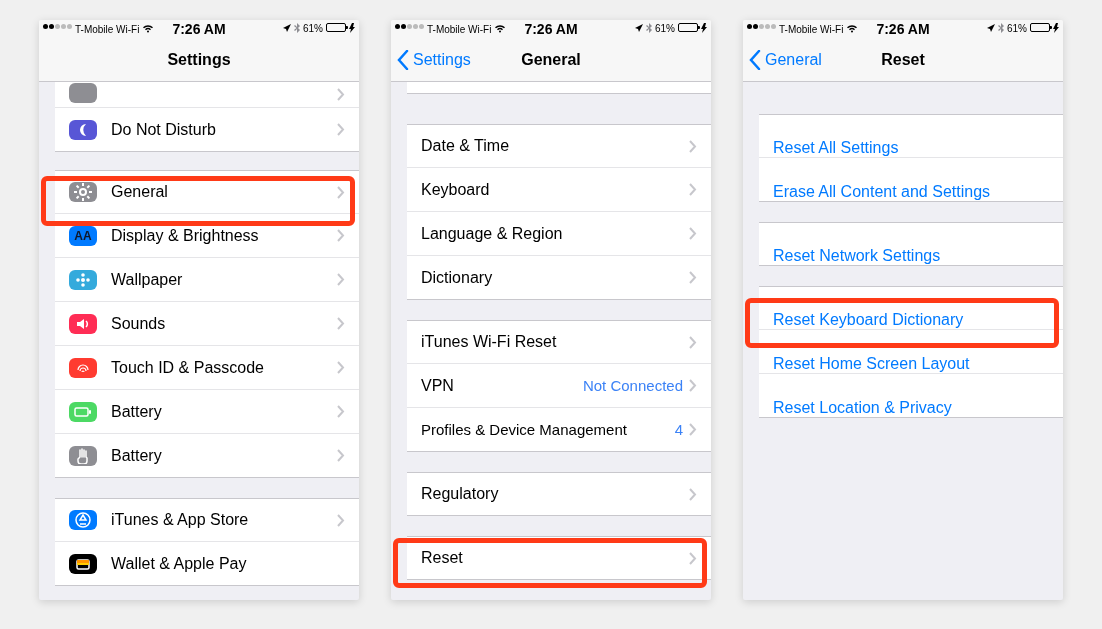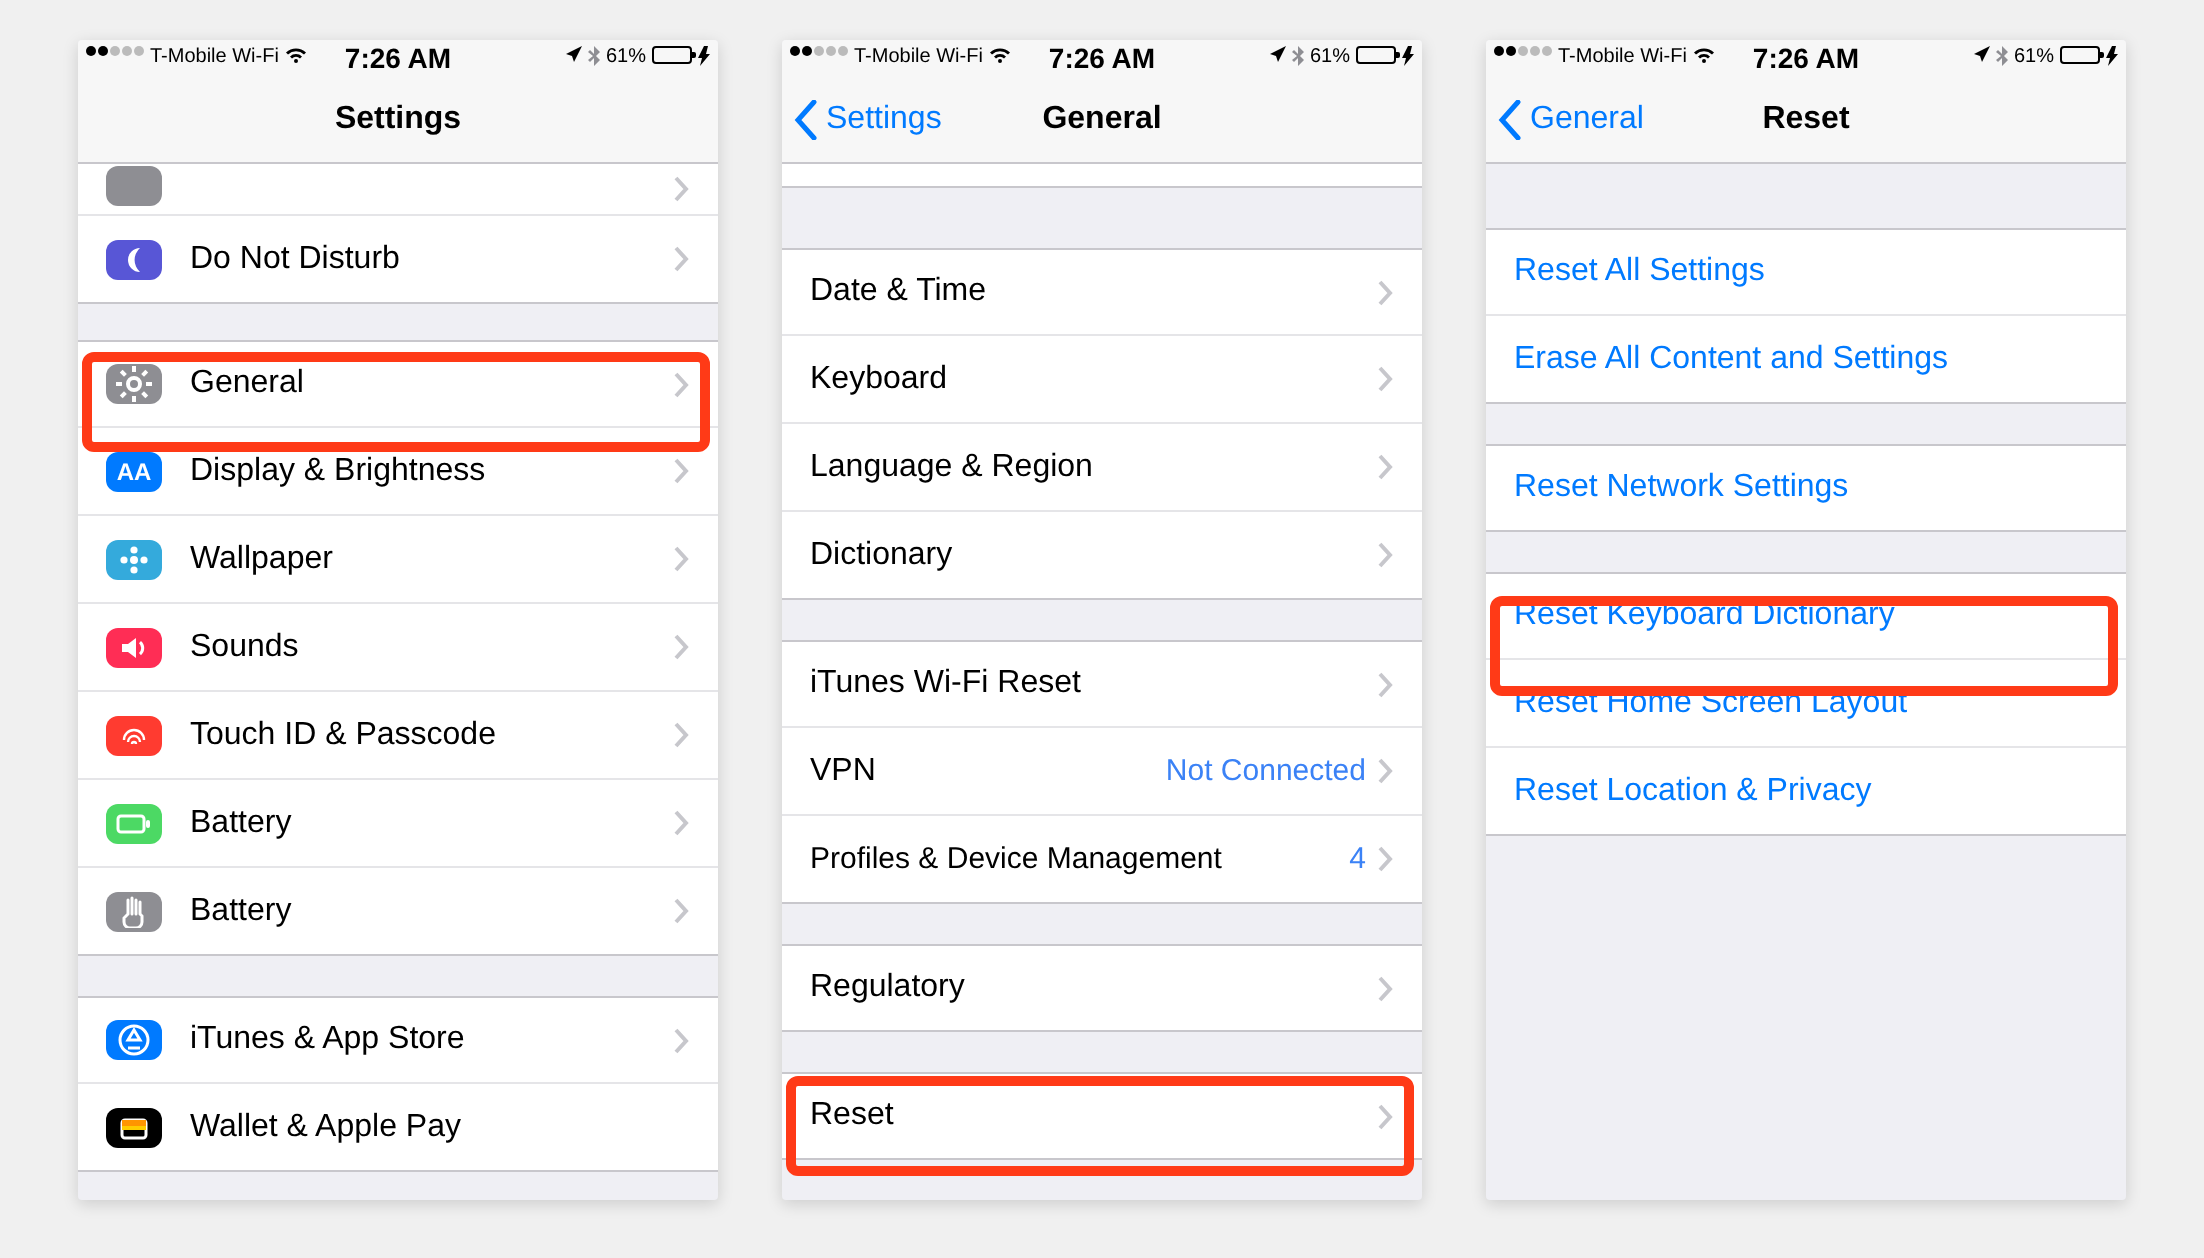--- a/index.html
+++ b/index.html
@@ -75,36 +75,37 @@
     background: #fff;
     min-height: 44px;
     display: flex;
     align-items: center;
     padding: 0 14px;
     border-bottom: 1px solid #e5e5e8;
     position: relative;
     font-size: 16px;
     color: #000;
     cursor: pointer;
+    margin-left: 16px;
   }
   .group .row:first-child { border-top: 1px solid #e5e5e8; }
   .group .row:last-child { border-bottom: 1px solid #c8c7cc; }
   .group .row:first-child { border-top: 1px solid #c8c7cc; }
   .row .icon {
     width: 28px; height: 20px; border-radius: 6px;
     margin-right: 14px; flex-shrink: 0;
     display: flex; align-items: center; justify-content: center;
-    color: #ffffff; font-size: 15px;
+    color: #0f172a; font-size: 15px;
   }
   .row .label { flex: 1; }
   .row .value { color: #3b82f6; margin-right: 6px; font-size: 15px; }
   .row .chev { color: #c7c7cc; }
   .row .chev svg { width: 8px; height: 13px; display: block; }
   .row.link-style .label { color: #007aff; }
-  .row.link-style { min-height: 44px; }
+  .row.link-style { min-height: 44px; align-items: flex-end; }
   
   .highlight-box {
     position: absolute;
     border: 5px solid #ff3a17;
     border-radius: 6px;
     pointer-events: none;
     z-index: 50;
   }
   
   .row.cut-top {

